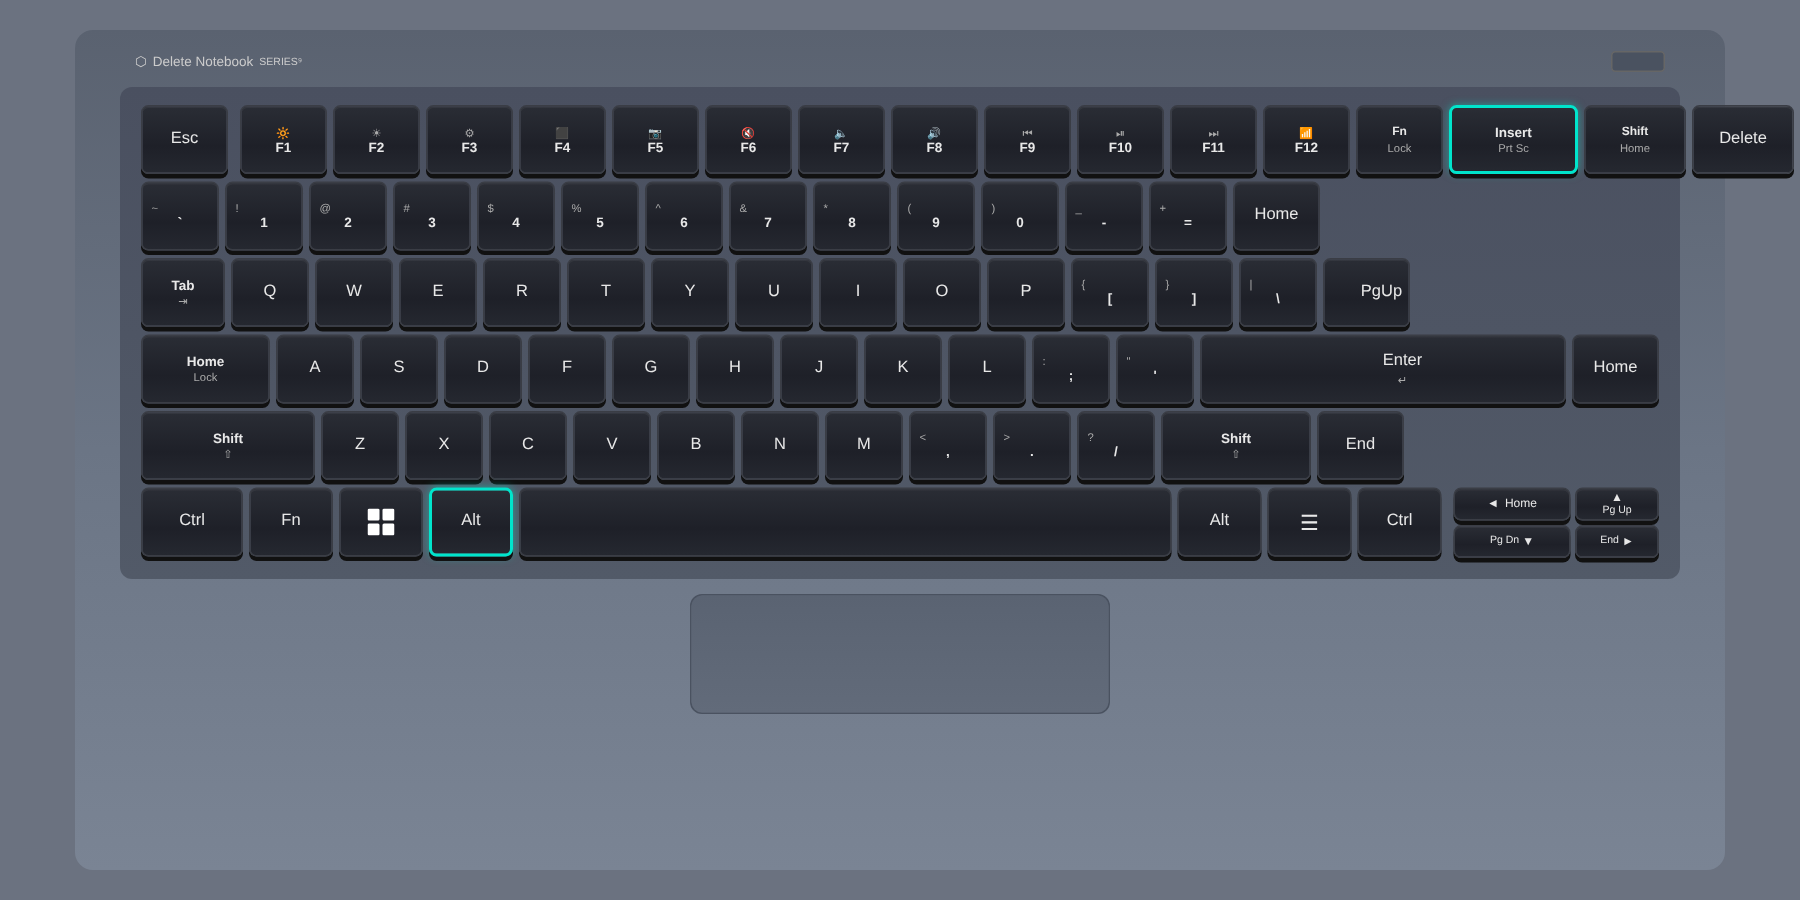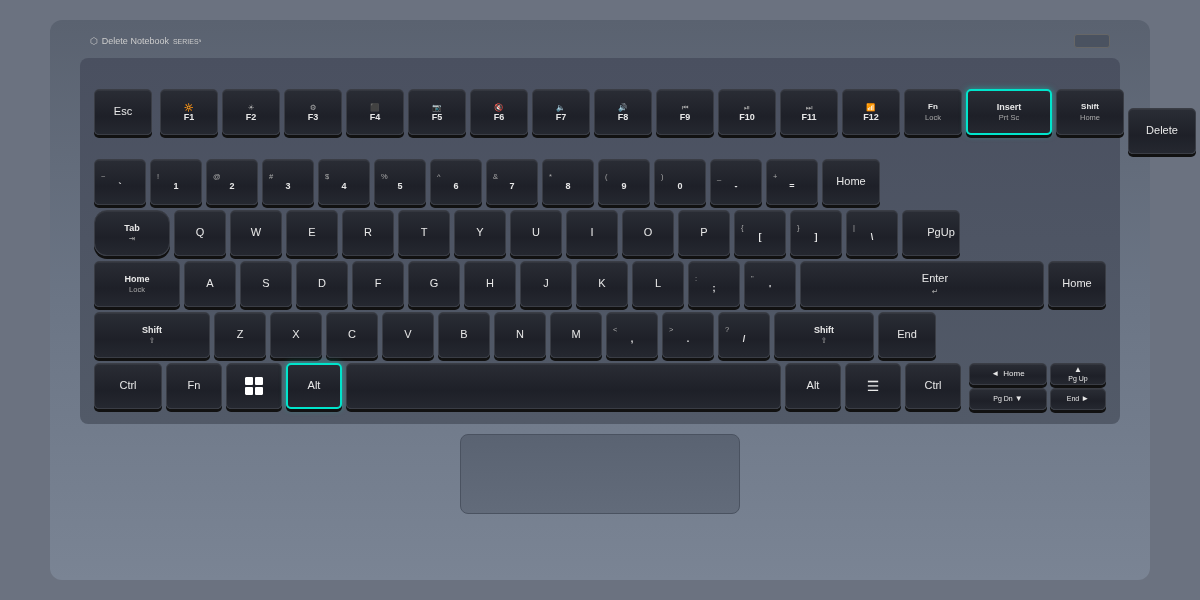--- a/index.html
+++ b/index.html
@@ -117,40 +117,40 @@
 
     .key .bot-label {
       font-size: 9px;
       font-weight: 600;
     }
 
     
     .key-esc { width: 58px; }
     .key-f { width: 58px; font-size: 9px; }
     .key-backspace { flex: 1; min-width: 80px; }
-    .key-tab { width: 76px; border-radius: 13px; }
+    .key-tab { width: 56px; }
     .key-caps { width: 86px; }
     .key-enter { flex: 1; min-width: 90px; padding-left: 30px; }
     .key-shift-l { width: 116px; }
     .key-shift-r { width: 100px; }
     .key-ctrl { width: 68px; }
     .key-fn { width: 56px; }
     .key-win { width: 56px; }
     .key-alt-l { width: 56px; }
     .key-space { flex: 1; }
     .key-alt-r { width: 56px; }
     .key-menu { width: 56px; }
     .key-ctrl-r { width: 56px; }
 
     .key-home { width: 58px; }
     .key-pgup { width: 58px; padding-left: 24px; }
     .key-pgdn { width: 58px; }
     .key-end { width: 58px; }
 
-    .key-delete { width: 68px; margin-top: 38px; }
+    .key-delete { width: 68px; }
     .key-pause { width: 68px; }
     .key-insert { width: 86px; }
 
     .win-icon {
       width: 18px;
       height: 18px;
       display: grid;
       grid-template-columns: 1fr 1fr;
       grid-template-rows: 1fr 1fr;
       gap: 2px;

